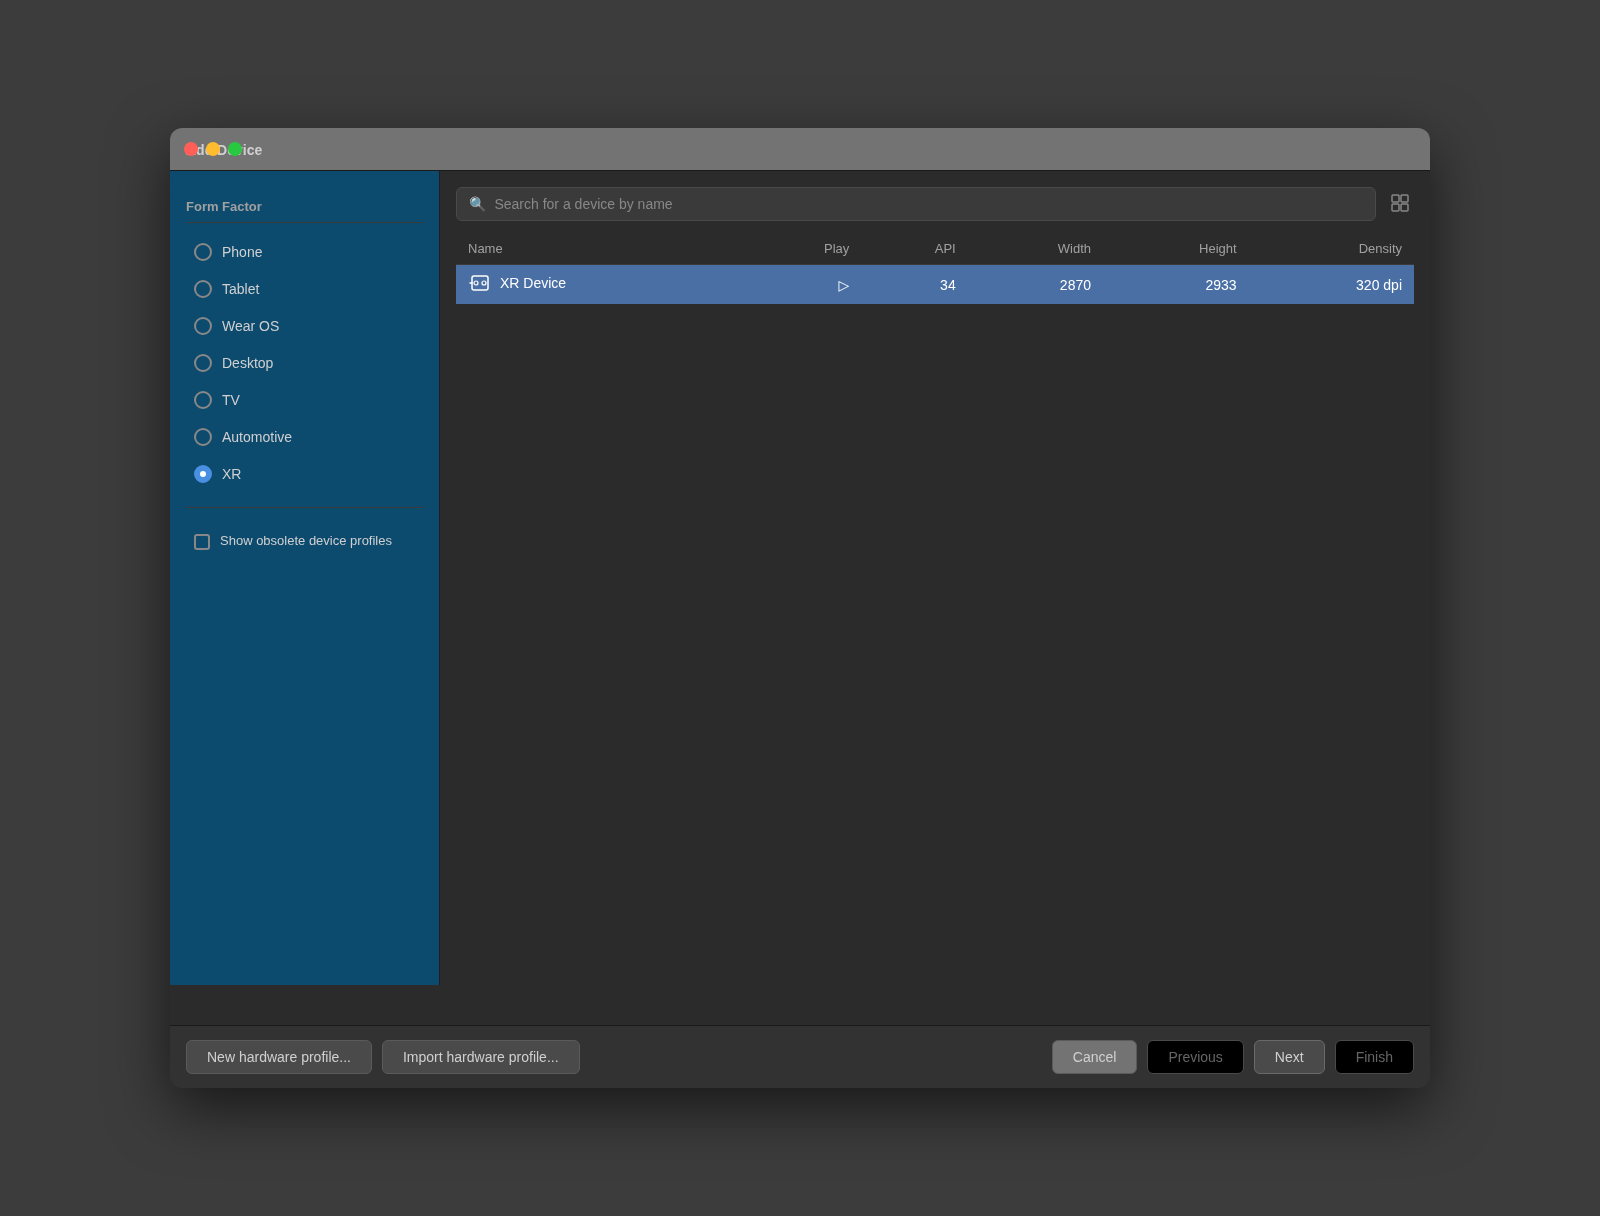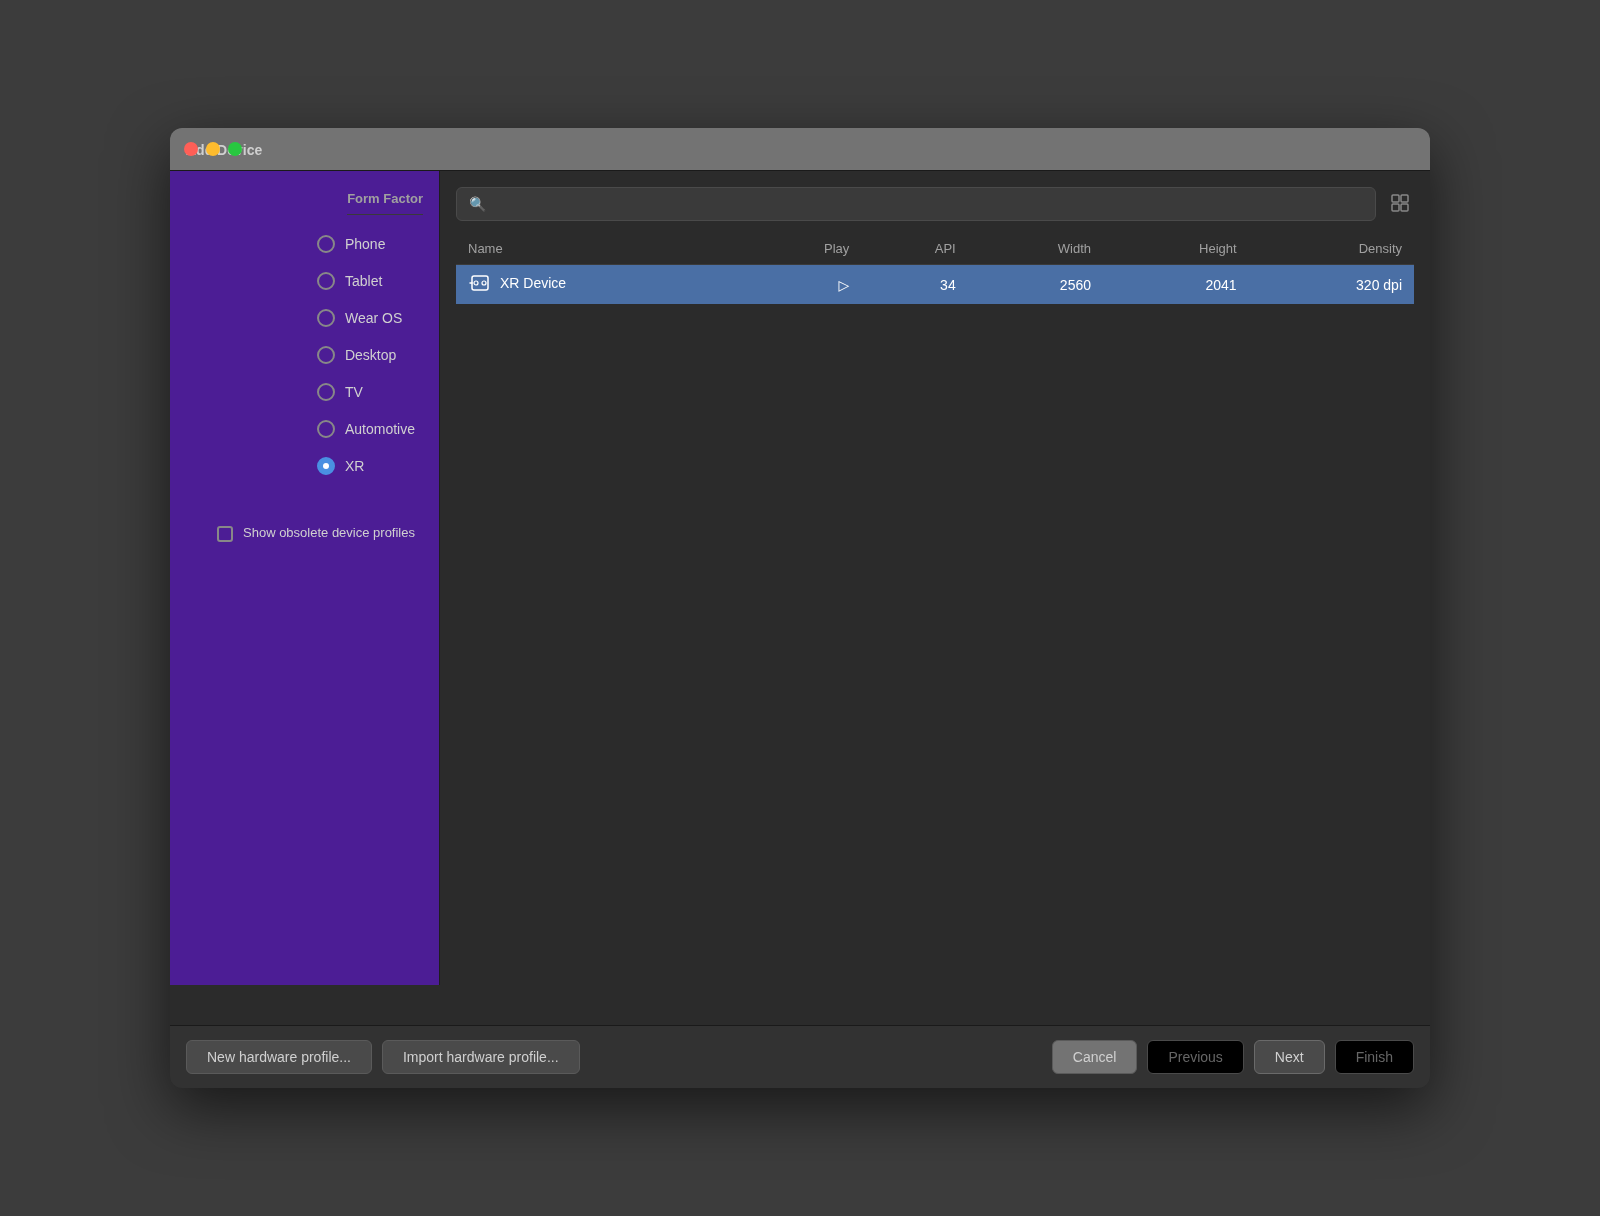--- a/index.html
+++ b/index.html
@@ -63,27 +63,26 @@
     }
 
     .dialog-body {
       display: flex;
       flex: 1;
       overflow: hidden;
     }
 
     .sidebar {
       width: 270px;
-      background: #4c1d95;
+      background: #0c4a6e;
       border-right: 1px solid #1e1e1e;
-      padding: 20px 16px;
+      padding: 28px 16px;
       display: flex;
       flex-direction: column;
       gap: 0;
-      align-items: flex-end;
     }
 
     .sidebar-section-title {
       color: #a0a0a0;
       font-size: 13px;
       font-weight: 600;
       margin-bottom: 14px;
       padding-bottom: 8px;
       border-bottom: 1px solid #3a3a3a;
     }
@@ -387,20 +386,21 @@
         <div class="checkbox-box"></div>
         <span class="checkbox-label">Show obsolete device profiles</span>
       </div>
     </div>
 
     <div class="main-content">
 
       <div class="search-bar-wrapper">
         <div class="search-bar" style="flex:1;">
           <span class="search-icon">🔍</span>
+          <input class="search-input" type="text" placeholder="Search for a device by name" style="">
         </div>
         <button class="view-icon">
           <svg width="20" height="20" viewBox="0 0 20 20" fill="none" xmlns="http://www.w3.org/2000/svg">
             <rect x="2" y="2" width="7" height="7" rx="1" stroke="#888" stroke-width="1.5"></rect>
             <rect x="11" y="2" width="7" height="7" rx="1" stroke="#888" stroke-width="1.5"></rect>
             <rect x="2" y="11" width="7" height="7" rx="1" stroke="#888" stroke-width="1.5"></rect>
             <rect x="11" y="11" width="7" height="7" rx="1" stroke="#888" stroke-width="1.5"></rect>
           </svg>
         </button>
       </div>
@@ -442,24 +442,24 @@
                   <span>XR Device</span>
                 </div>
               </td>
               <td class="right">
                 <span>▷</span>
               </td>
               <td class="right">
                 <span>34</span>
               </td>
               <td class="right">
-                <span>2560</span>
+                <span>2870</span>
               </td>
               <td class="right">
-                <span>2041</span>
+                <span>2933</span>
               </td>
               <td class="right">
                 <span>320 dpi</span>
               </td>
             </tr>
           </tbody>
         </table>
       </div>
 
     </div>

